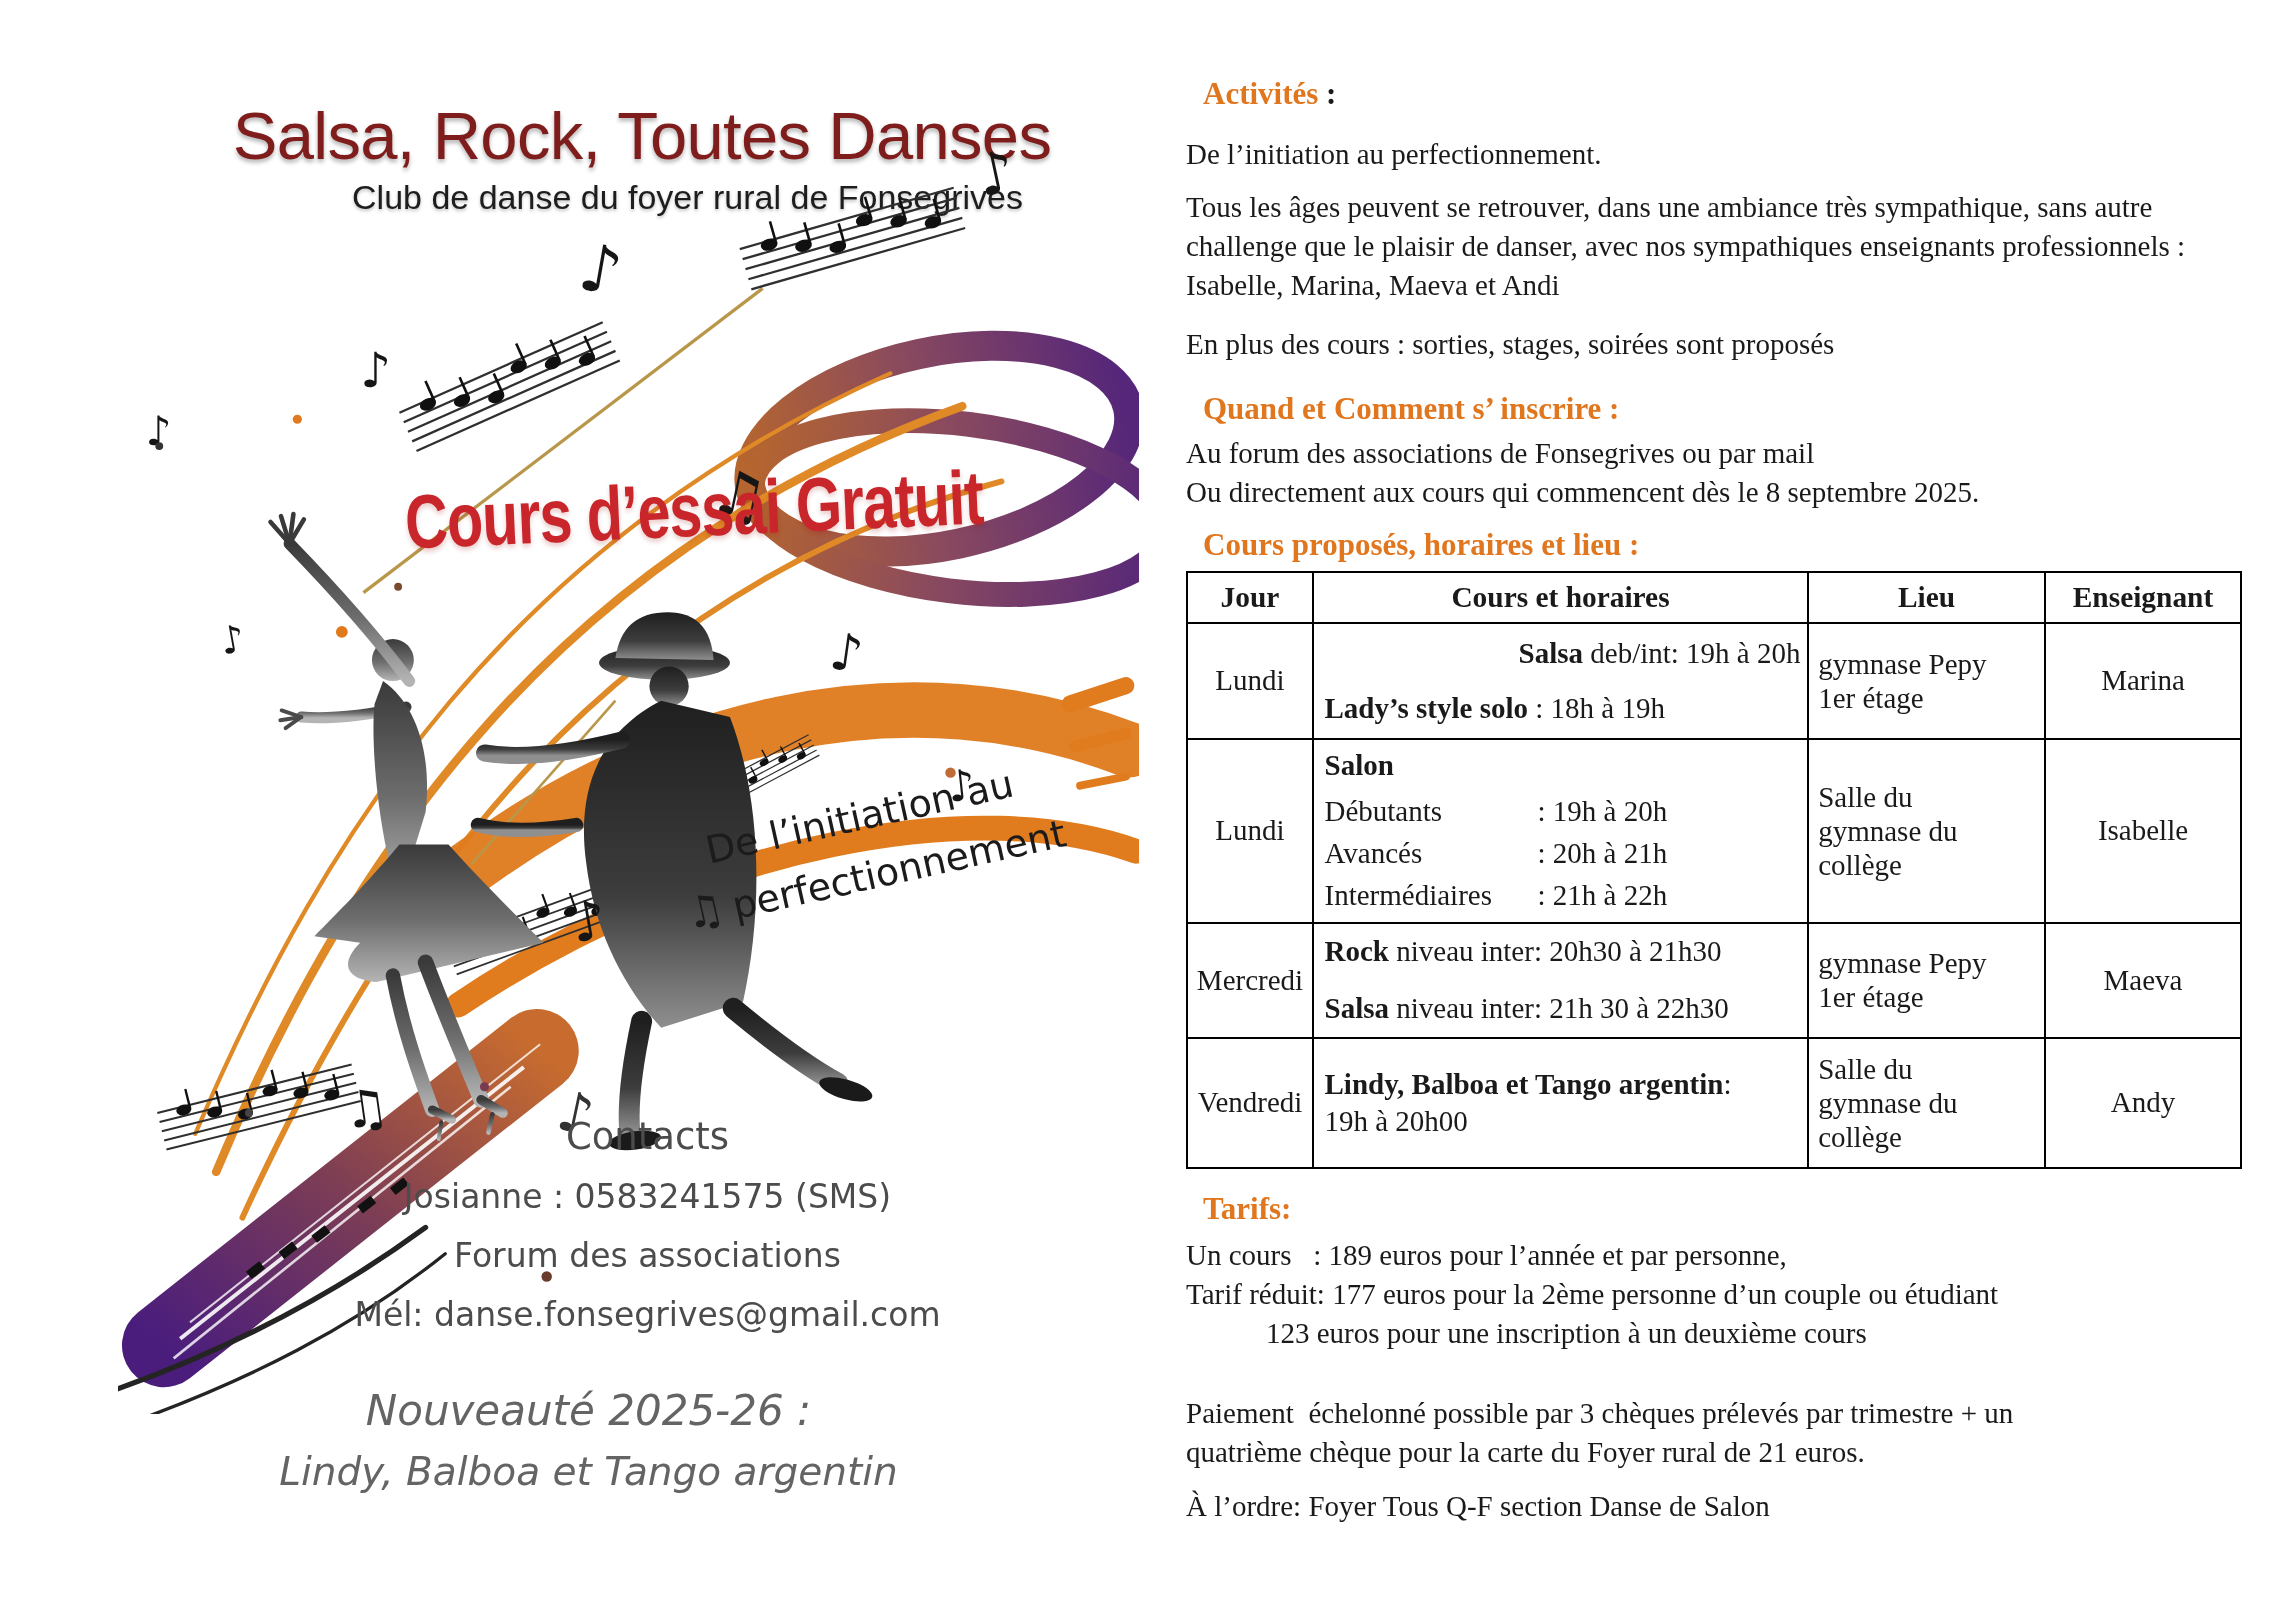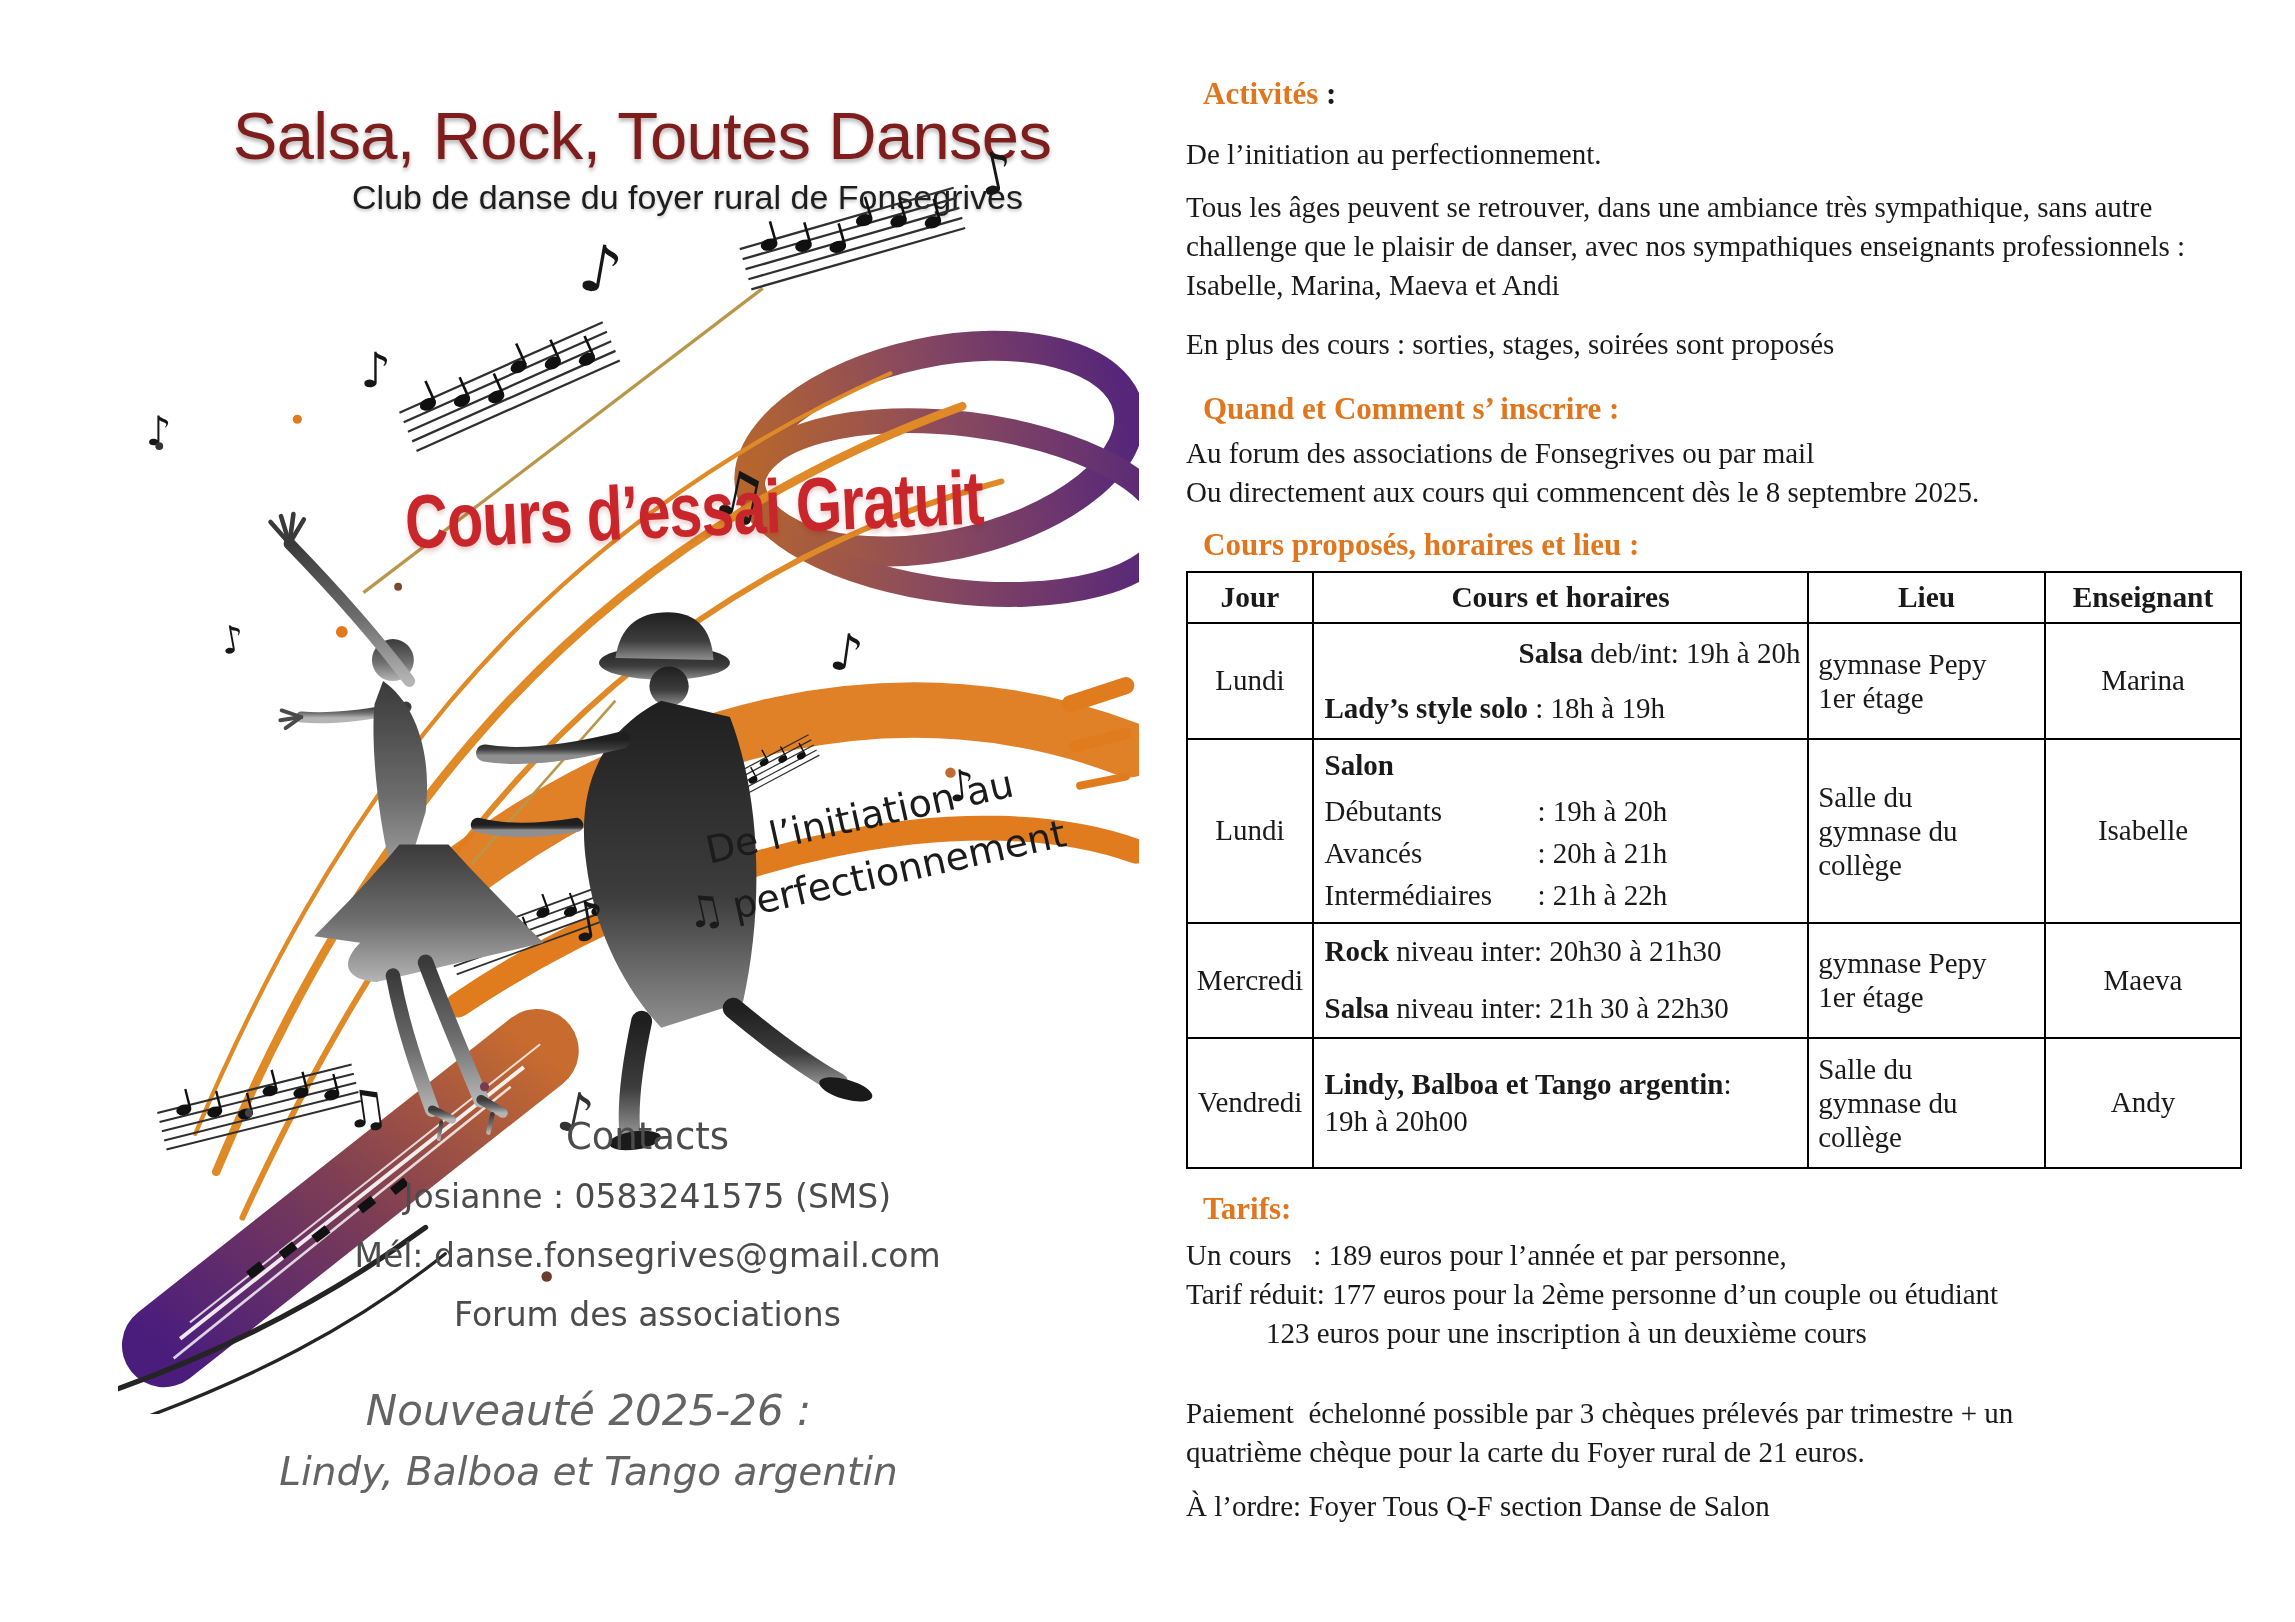--- a/index.html
+++ b/index.html
@@ -229,22 +229,22 @@
 
   <div class="diagonal-tagline">
     <div class="l1">De l’initiation au</div>
     <div class="l2"><span class="note-glyph">♫</span><span>perfectionnement</span></div>
   </div>
 
   <span class="contacts-note">♪</span>
   <div class="contacts">
     <div class="c-head">Contacts</div>
     <div class="c-line">Josianne : 0583241575 (SMS)</div>
+    <div class="c-line">Forum des associations</div>
     <div class="c-line">Mél: danse.fonsegrives@gmail.com</div>
-    <div class="c-line">Forum des associations</div>
   </div>
 
   <div class="novelty">
     <div class="n1">Nouveauté 2025-26 :</div>
     <div class="n2">Lindy, Balboa et Tango argentin</div>
   </div>
 
   <div class="right-col">
     <div class="o-head"><span class="oh">Activités</span><span> :</span></div>
     <div class="body-line mt-intro">De l’initiation au perfectionnement.</div>

